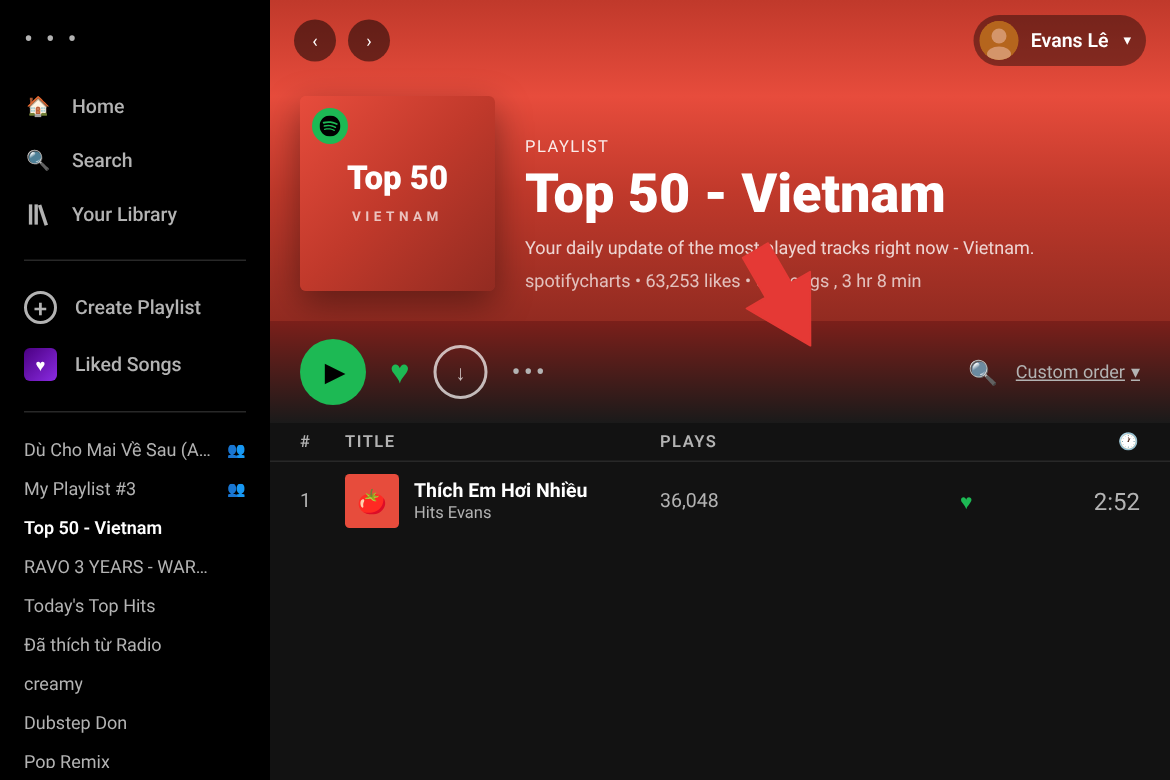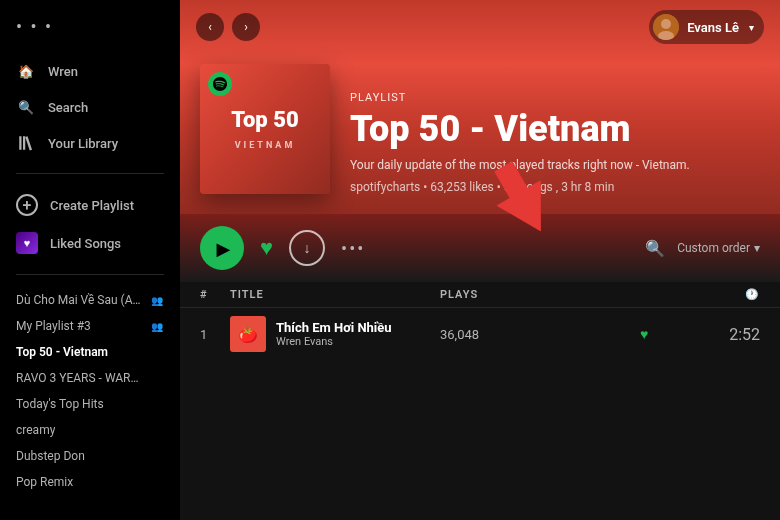--- a/index.html
+++ b/index.html
@@ -320,20 +320,21 @@
       font-size: 16px;
       cursor: pointer;
     }
     .custom-order-btn {
       display: flex;
       align-items: center;
       gap: 4px;
       color: #b3b3b3;
       font-size: 12px;
       cursor: pointer;
+      text-decoration: underline;
     }
 
     
     .table-area {
       background: #121212;
       flex: 1;
       overflow: hidden;
     }
     .table-header {
       display: grid;
@@ -402,21 +403,21 @@
   </style>
 </head>
 <body>
 
 <div class="sidebar">
   <div class="sidebar-dots">• • •</div>
 
   <div class="sidebar-nav">
     <div class="nav-item">
       <div class="nav-icon">🏠</div>
-      <span>Wren</span>
+      <span>Home</span>
     </div>
     <div class="nav-item">
       <div class="nav-icon">🔍</div>
       <span>Search</span>
     </div>
     <div class="nav-item">
       <div class="nav-icon">
         <svg width="18" height="18" viewBox="0 0 24 24" fill="#b3b3b3">
             <rect x="3" y="3" width="3" height="18"></rect>
             <rect x="8" y="3" width="3" height="18"></rect>
@@ -454,20 +455,23 @@
       <span style="font-size:10px;color:#b3b3b3;">👥</span>
     </div>
     <div class="playlist-item active">
       <span class="playlist-item-name">Top 50 - Vietnam</span>
     </div>
     <div class="playlist-item">
       <span class="playlist-item-name">RAVO 3 YEARS - WARM UP ...</span>
     </div>
     <div class="playlist-item">
       <span class="playlist-item-name">Today's Top Hits</span>
+    </div>
+    <div class="playlist-item">
+      <span class="playlist-item-name">Đã thích từ Radio</span>
     </div>
     <div class="playlist-item">
       <span class="playlist-item-name">creamy</span>
     </div>
     <div class="playlist-item">
       <span class="playlist-item-name">Dubstep Don</span>
     </div>
     <div class="playlist-item">
       <span class="playlist-item-name">Pop Remix</span>
     </div>
@@ -563,21 +567,21 @@
     </div>
 
     <div class="table-row">
       <div class="track-number">1</div>
       <div class="track-info">
         <div class="track-thumb">
           <span>🍅</span>
         </div>
         <div class="track-details">
           <div class="track-name">Thích Em Hơi Nhiều</div>
-          <div class="track-artist">Wren Evans</div>
+          <div class="track-artist">Hits Evans</div>
         </div>
       </div>
       <div class="track-plays">36,048</div>
       <div class="track-heart">♥</div>
       <div class="track-duration">2:52</div>
     </div>
   </div>
 </div>
 
 </body></html>

